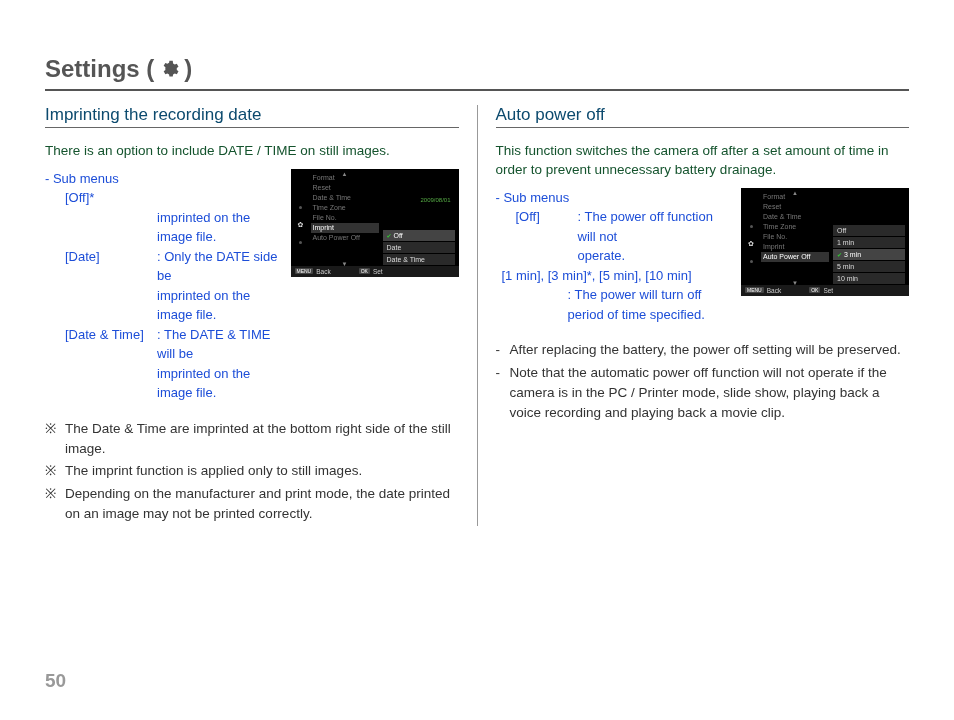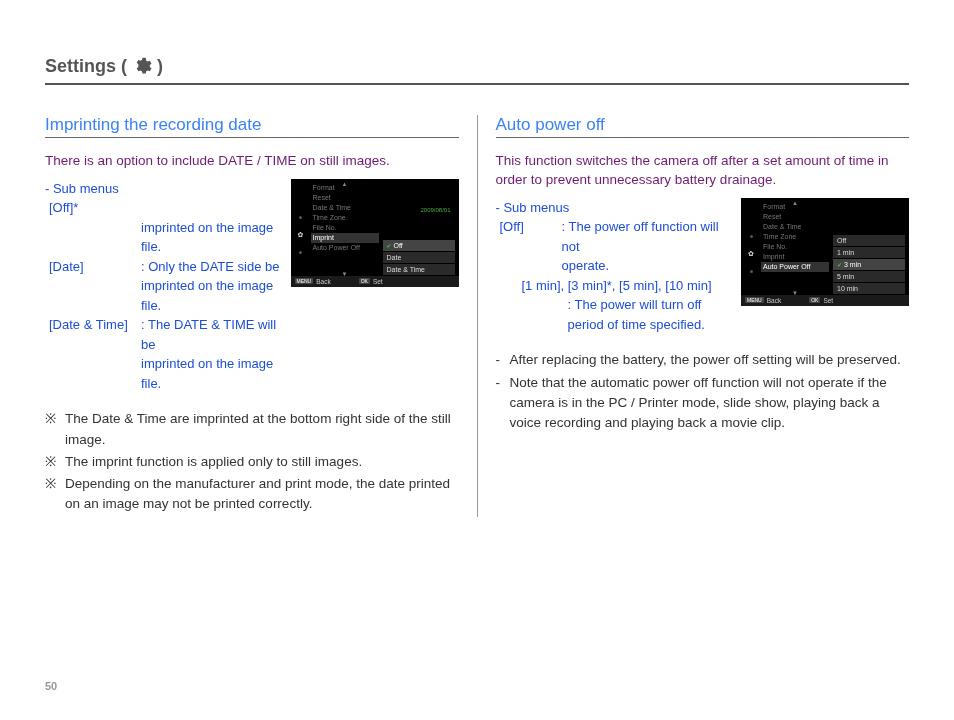--- a/index.html
+++ b/index.html
@@ -6,75 +6,75 @@
   body {
     width: 954px;
     height: 720px;
     font-family: Arial, Helvetica, sans-serif;
     background: #fff;
     color: #333;
     position: relative;
     padding: 55px 45px 30px 45px;
   }
   .page-title {
-    font-size: 18px;
+    font-size: 24px;
     font-weight: bold;
     color: #555;
     display: flex;
     align-items: center;
     gap: 4px;
     padding-bottom: 6px;
     border-bottom: 2px solid #555;
-    margin-bottom: 30px;
+    margin-bottom: 14px;
   }
   .gear-icon {
     display: inline-flex;
     align-items: center;
     justify-content: center;
     width: 22px;
     height: 22px;
   }
   .columns {
     display: flex;
     gap: 0;
   }
   .col {
     flex: 1;
     padding: 0 10px;
   }
   .col-left { border-right: 1px solid #999; padding-right: 18px; padding-left: 0; }
   .col-right { padding-left: 18px; padding-right: 0; }
   .section-title {
     font-size: 17px;
-    color: #3b82f6;
+    color: #0c4a6e;
     padding-bottom: 2px;
     border-bottom: 1px solid #666;
     margin-bottom: 14px;
   }
   .intro {
     font-size: 13.5px;
-    color: #701a75;
+    color: #14532d;
     margin-bottom: 8px;
     line-height: 1.4;
   }
   .submenu-block {
     display: flex;
     gap: 10px;
     margin-bottom: 16px;
   }
   .submenu-text {
     font-size: 13px;
     color: #1d4ed8;
     line-height: 1.5;
     flex: 1;
   }
   .submenu-label { }
   .submenu-row {
     display: flex;
-    margin-left: 4px;
+    margin-left: 20px;
     justify-content: space-between;
   }
   .submenu-key {
     width: 92px;
     flex-shrink: 0;
   }
   .submenu-key-sm { width: 62px; }
   .submenu-desc { flex: 1; }
   .submenu-desc-indent { margin-left: 72px; }
   .notes {
@@ -86,21 +86,21 @@
     display: flex;
     margin-bottom: 2px;
   }
   .note-mark { width: 20px; flex-shrink: 0; }
   .note-body { flex: 1; }
   .dash-mark { width: 14px; flex-shrink: 0; }
   .pagenum {
     position: absolute;
     bottom: 28px;
     left: 45px;
-    font-size: 11px;
+    font-size: 19px;
     font-weight: bold;
     color: #999;
   }
 
   
   .cam {
     width: 168px;
     height: 108px;
     background: #000;
     color: #bbb;
@@ -321,21 +321,21 @@
       <div class="submenu-text">
         <div class="submenu-label">- Sub menus</div>
         <div class="submenu-row">
           <div class="submenu-key submenu-key-sm">[Off]</div>
           <div class="submenu-desc">: The power off function will not</div>
         </div>
         <div class="submenu-row">
           <div class="submenu-key submenu-key-sm"></div>
           <div class="submenu-desc">operate.</div>
         </div>
-        <div style="margin-left:26px">[1 min], [3 min]*, [5 min], [10 min]</div>
+        <div style="margin-left:6px">[1 min], [3 min]*, [5 min], [10 min]</div>
         <div class="submenu-desc submenu-desc-indent">: The power will turn off</div>
         <div class="submenu-desc submenu-desc-indent">period of time specified.</div>
       </div>
 
       <div class="cam">
         <div class="cam-sidebar">
           <span class="dot"></span>
           <span class="gear">✿</span>
           <span class="dot"></span>
         </div>

